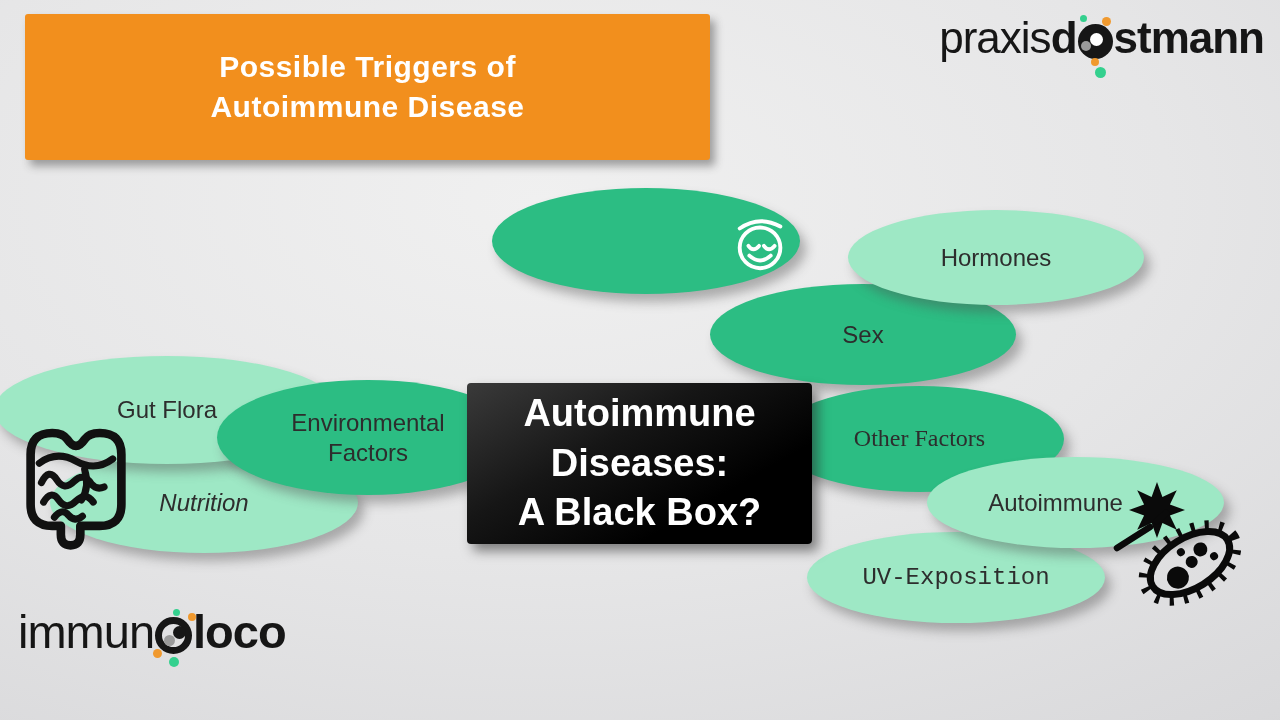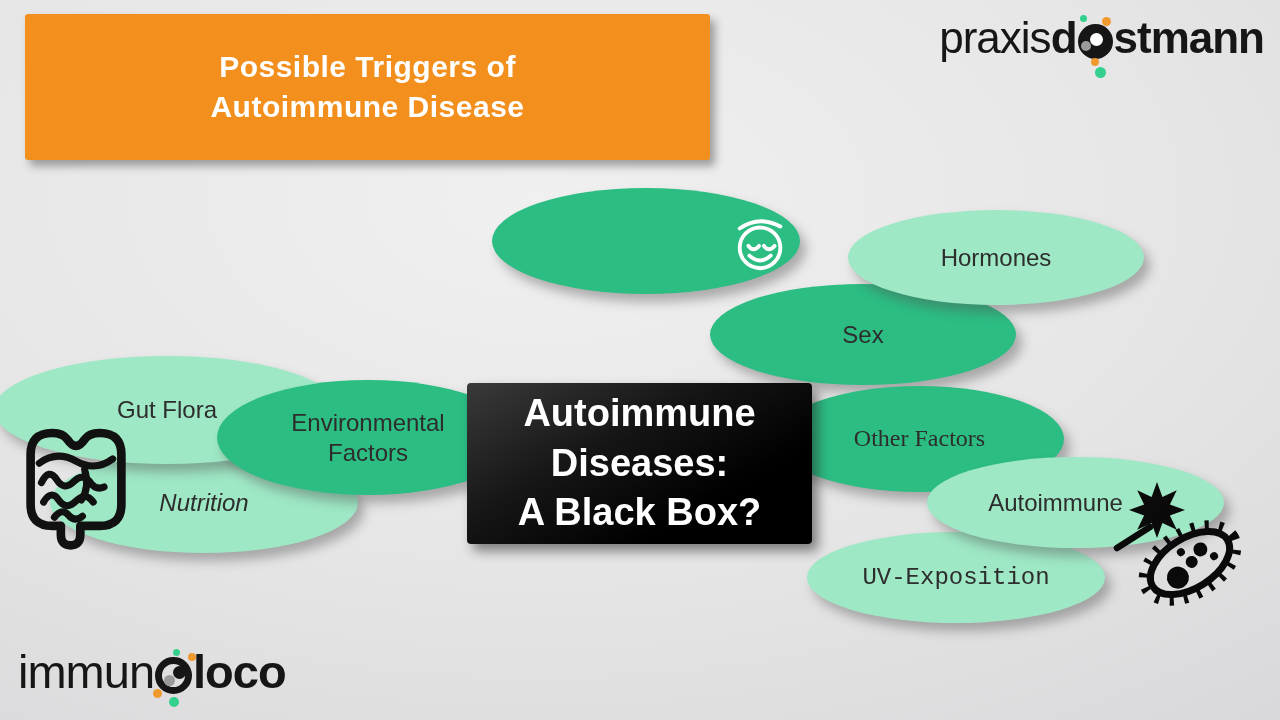--- a/index.html
+++ b/index.html
@@ -24,21 +24,21 @@
              display:flex;align-items:center;justify-content:center;}
   .black-box .bb-text{font-size:38px;line-height:1.3;font-weight:700;color:#ffffff;
                       text-align:center;white-space:pre-line;}
   
   .icon-abs{position:absolute;}
   
   .logo{position:absolute;display:flex;align-items:flex-end;color:#161616;}
   .logo .thin{font-weight:400;letter-spacing:-1px;line-height:1;}
   .logo .bold{font-weight:700;letter-spacing:-1px;line-height:1;}
   .logo-praxis{top:16px;right:16px;font-size:44px;}
-  .logo-immuno{left:18px;top:648px;font-size:47px;}
+  .logo-immuno{left:18px;top:608px;font-size:47px;}
   .dot{position:absolute;border-radius:50%;}
   .o-wrap{position:relative;display:inline-block;}
   .o-praxis{width:35px;height:35px;margin:0 1px 1px 1px;background:#161616;border-radius:50%;}
   .o-immuno{width:37px;height:37px;margin:0 1px 1px 1px;border:7px solid #161616;
             border-radius:50%;box-sizing:border-box;}
 </style>
 </head>
 <body>
 
 <div class="stage">

